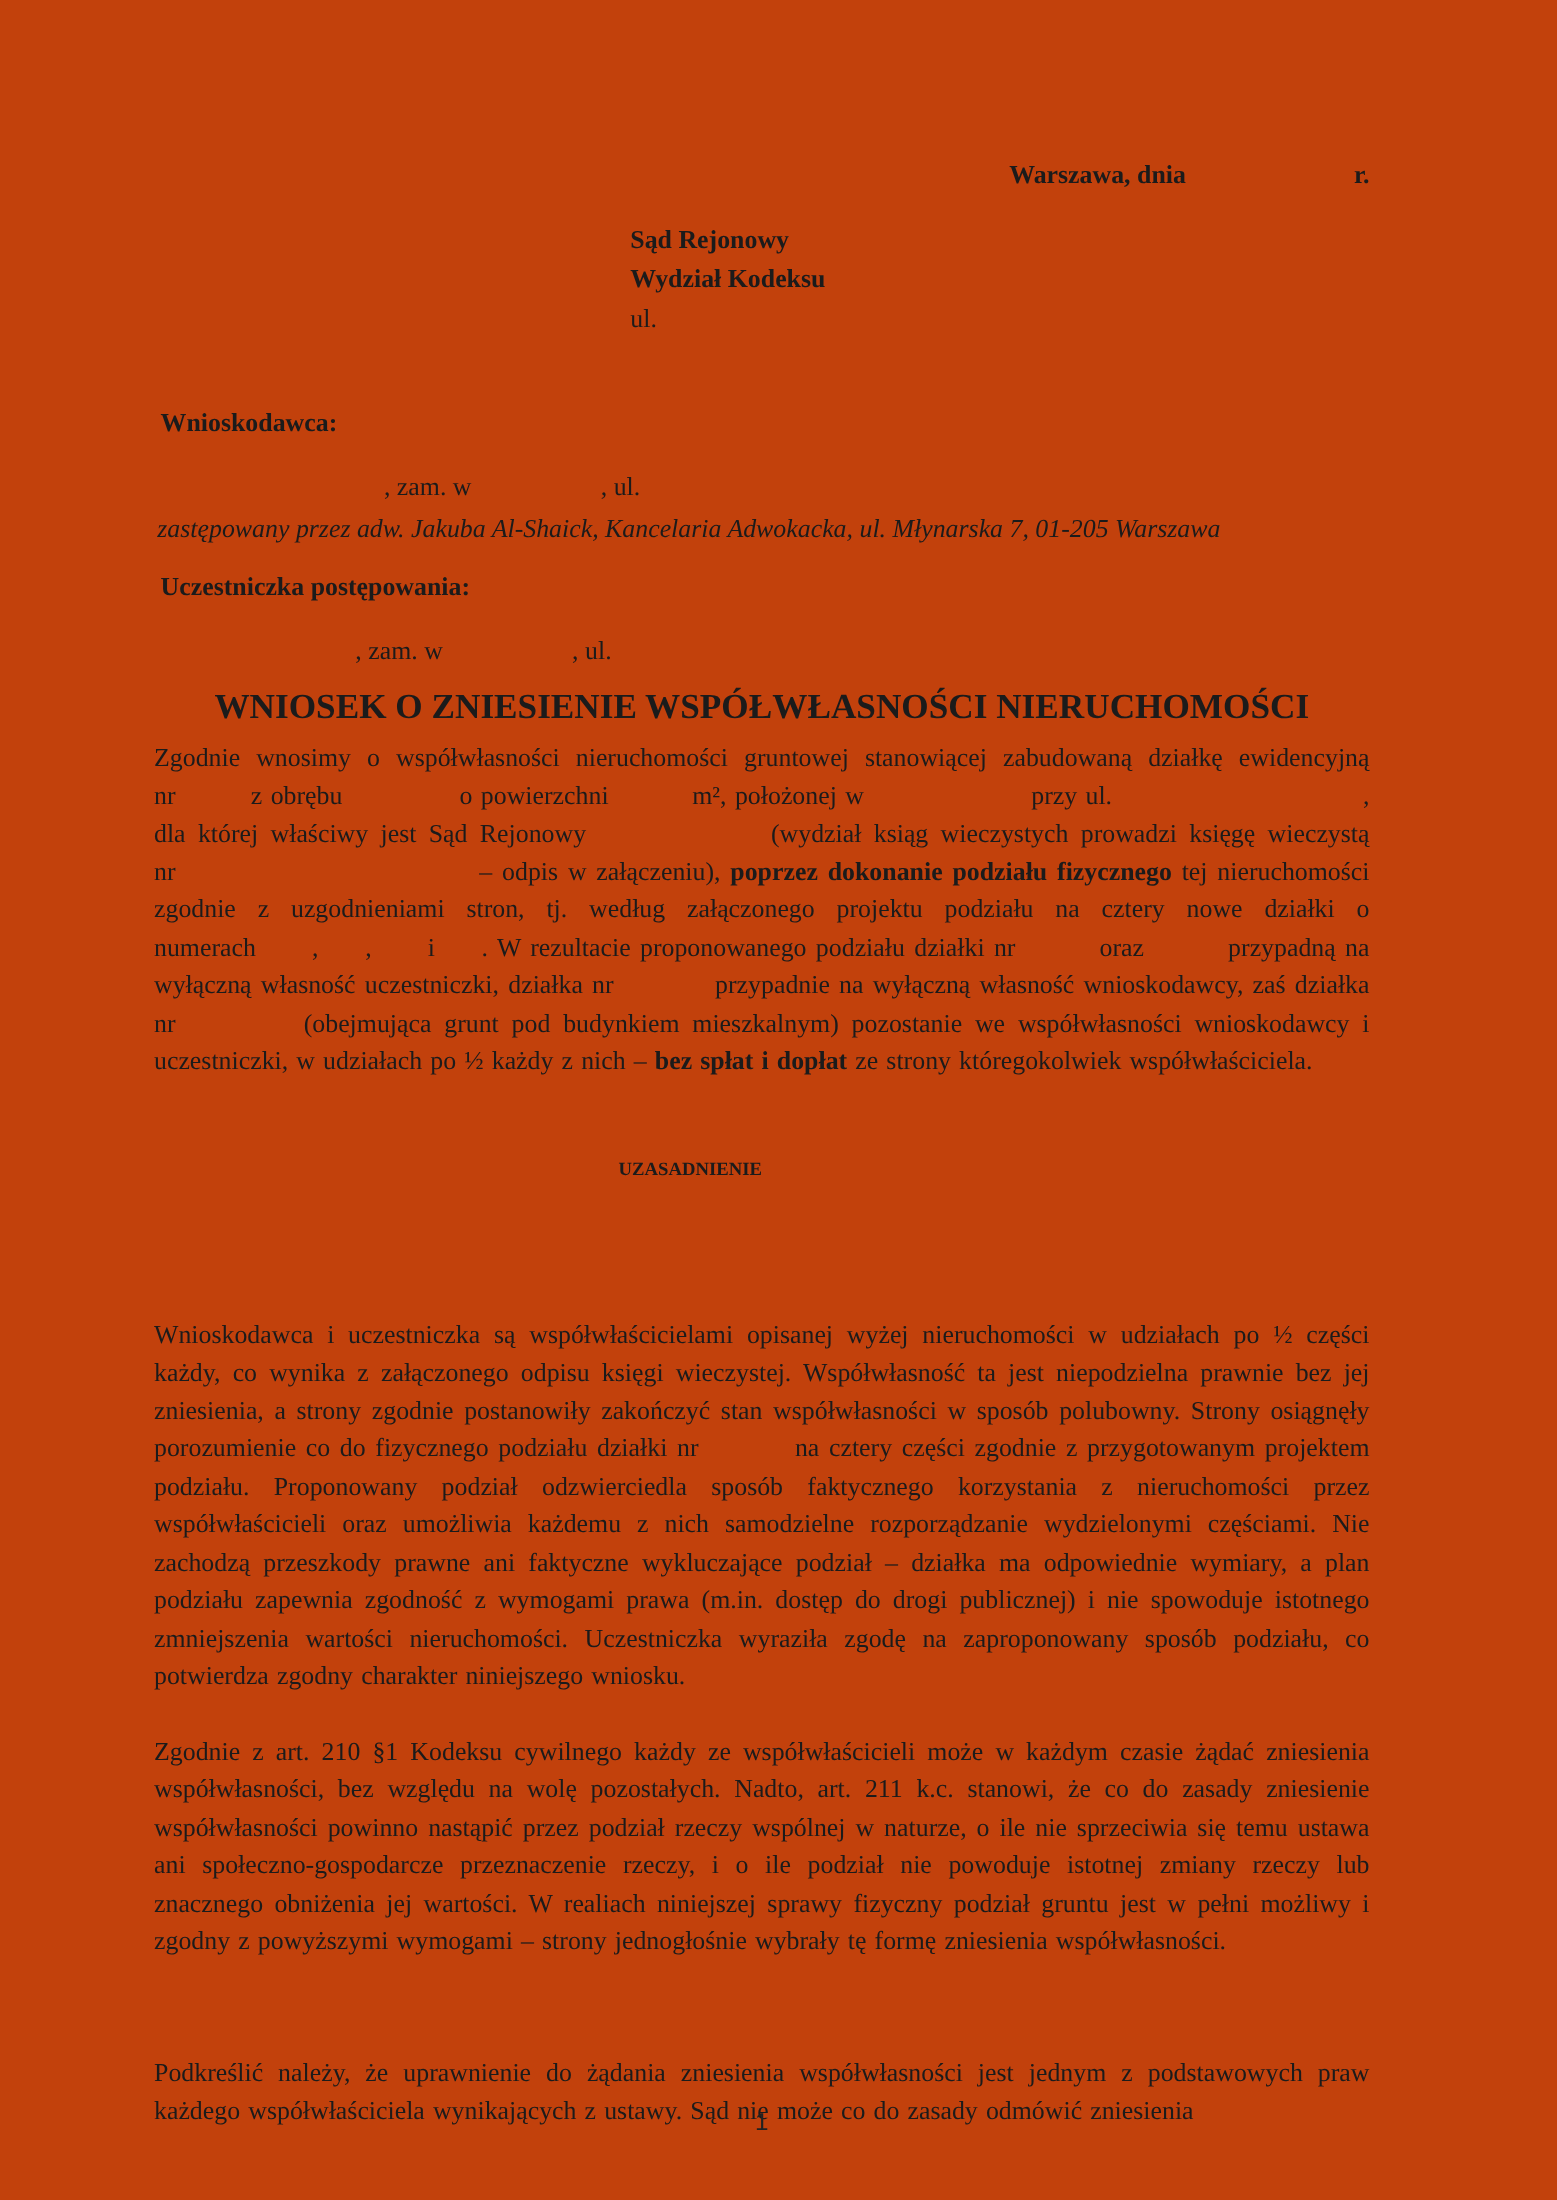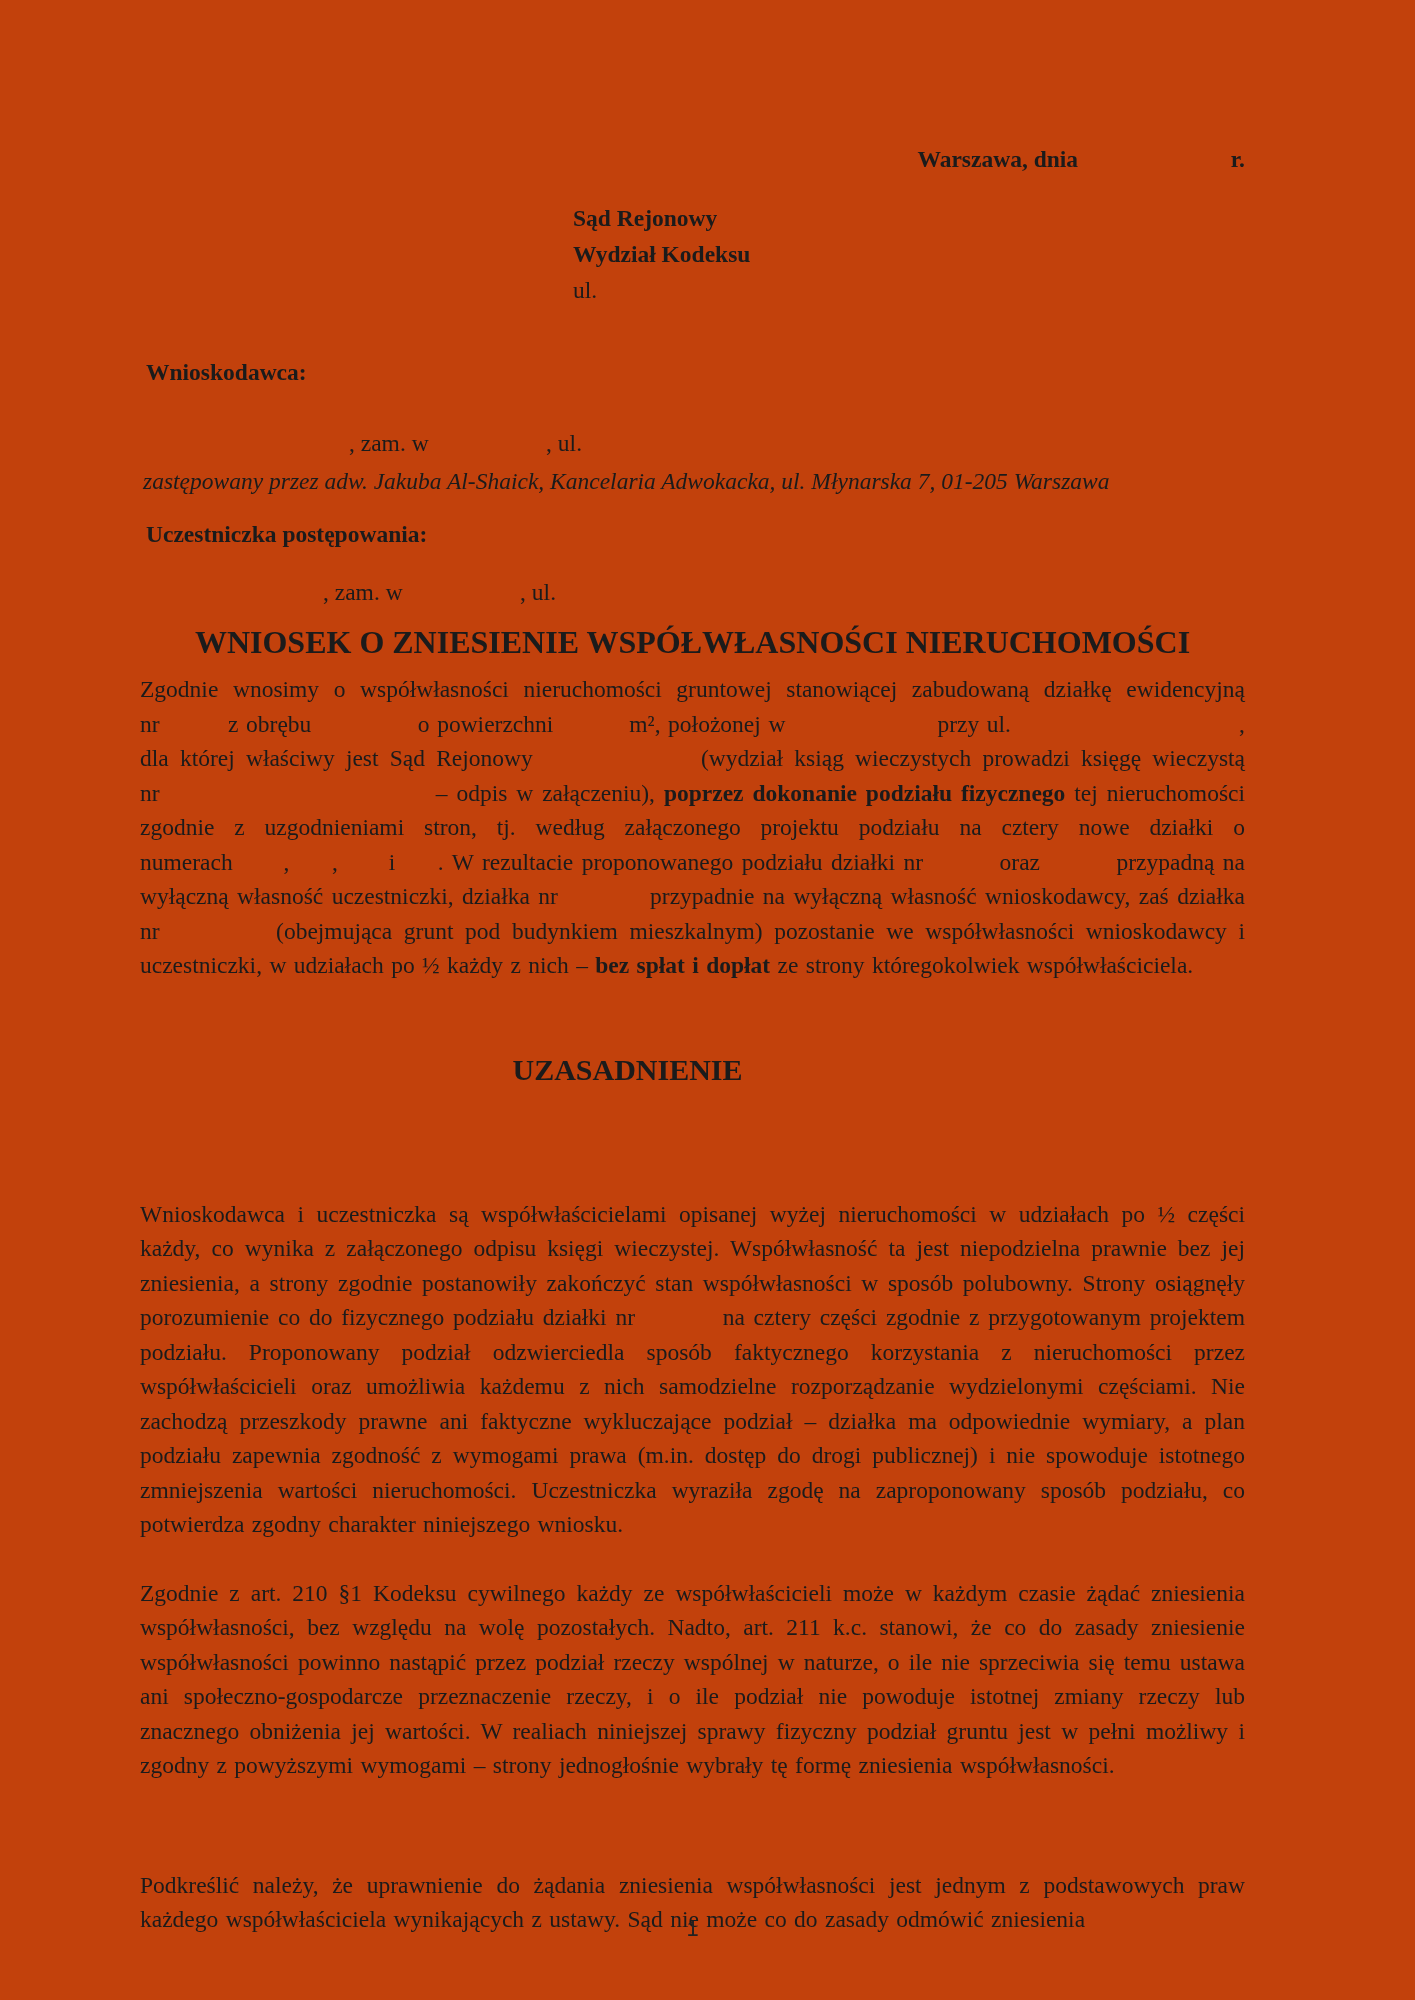--- a/index.html
+++ b/index.html
@@ -30,21 +30,21 @@
   }
   .court-block {
     top: 200px;
     left: 573px;
     line-height: 36px;
     font-weight: 700;
   }
   .court-street { font-weight: 400; }
 
   .applicant-label {
-    top: 359px;
+    top: 372px;
     left: 146px;
     font-weight: 700;
   }
   .addr-1 {
     top: 430px;
     left: 349px;
     white-space: nowrap;
   }
   .counsel {
     top: 468px;
@@ -83,21 +83,21 @@
   .petition { top: 644px; margin-top: 28px; }
 
   .uzas-heading {
     top: 1053px;
     left: 140px;
     width: 1105px;
     padding-right: 130px;
     box-sizing: border-box;
     text-align: center;
     font-weight: 700;
-    font-size: 30px;
+    font-size: 17px;
   }
 
   .just-p1 { top: 1173px; }
   .just-p2 { top: 1552px; }
   .just-p3 { top: 1844px; }
 
   .page-number {
     top: 1916px;
     left: 140px;
     width: 1105px;

